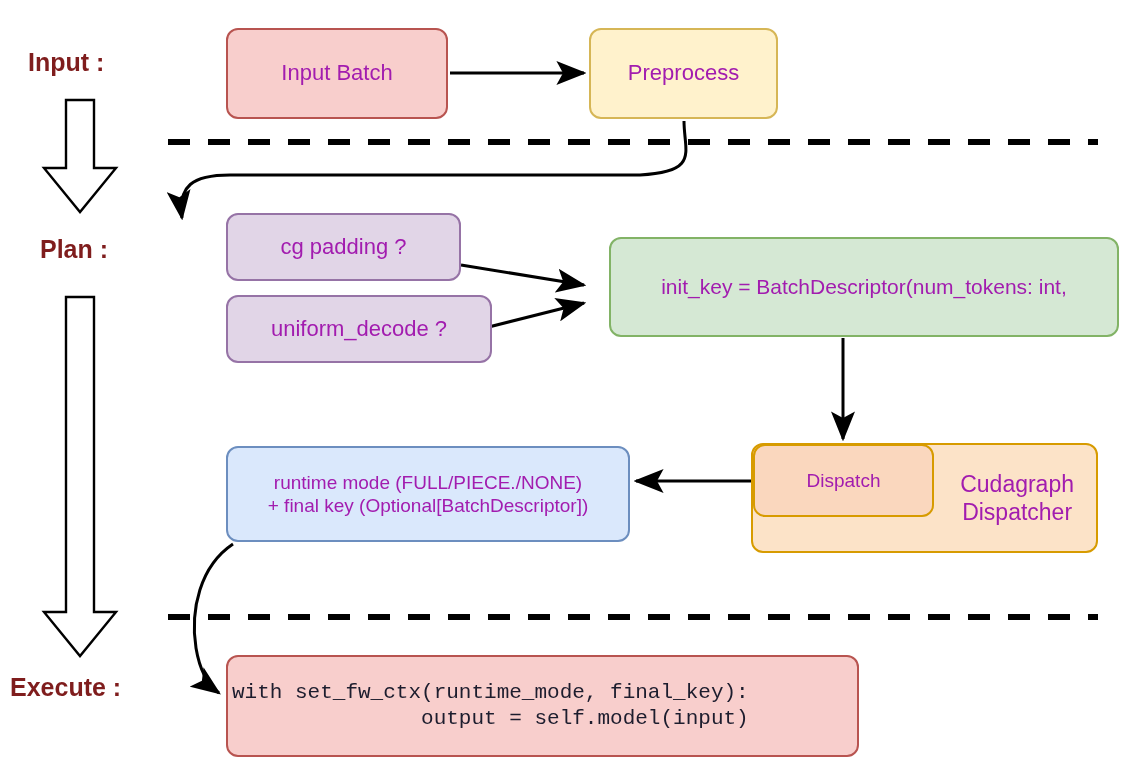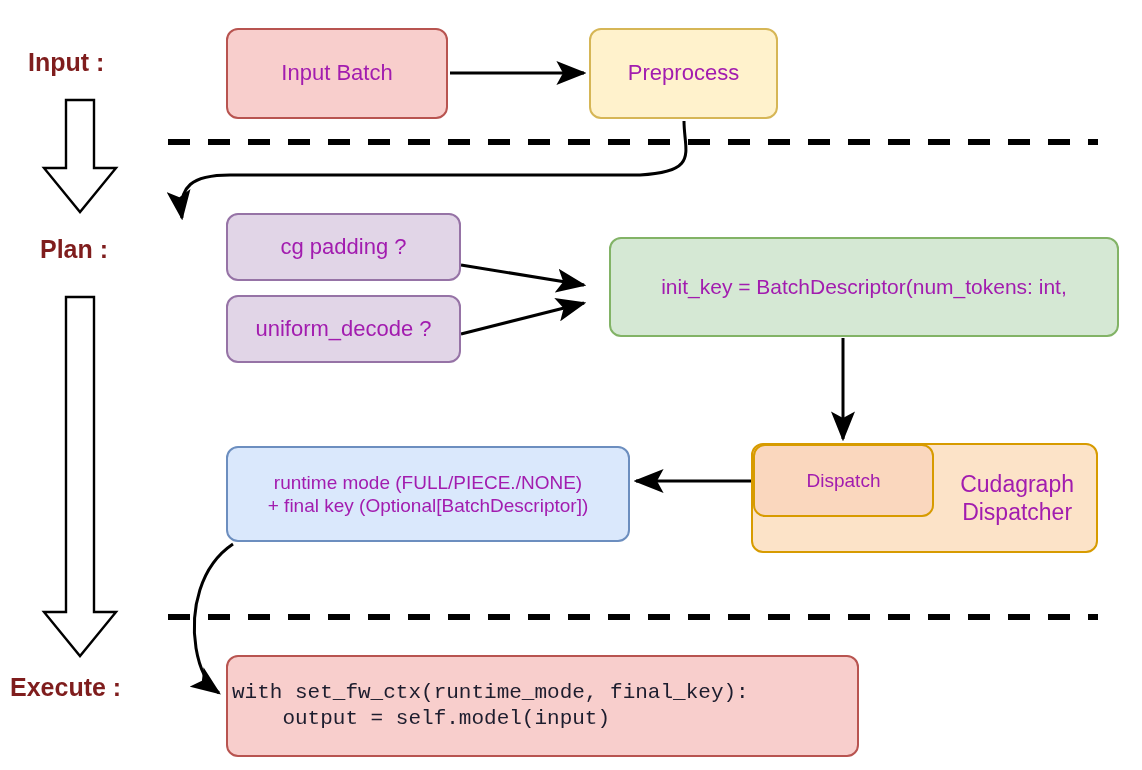--- a/index.html
+++ b/index.html
@@ -70,39 +70,39 @@
     background: #fce3c8;
     border-color: #d79b00;
   }
   .node-orange-inner {
     background: #fad7be;
     border-color: #d79b00;
   }
   #node-input-batch { left: 226px; top: 28px; width: 222px; height: 91px; font-size: 22px; }
   #node-preprocess { left: 589px; top: 28px; width: 189px; height: 91px; font-size: 22px; }
   #node-cg-padding { left: 226px; top: 213px; width: 235px; height: 68px; font-size: 22px; }
-  #node-uniform-decode { left: 226px; top: 295px; width: 235px; height: 68px; font-size: 22px; }
+  #node-uniform-decode { left: 226px; top: 295px; width: 266px; height: 68px; font-size: 22px; }
   #node-init-key { left: 589px; top: 237px; width: 510px; height: 100px; font-size: 21px; padding: 0 10px; margin-left: 20px; }
   #node-runtime-mode { left: 226px; top: 446px; width: 404px; height: 96px; font-size: 19px; padding: 0 8px; }
   #node-cudagraph-dispatcher {
     left: 751px; top: 443px; width: 347px; height: 110px;
     font-size: 23px; align-items: center; justify-content: flex-end;
     padding-right: 22px;
   }
   #node-dispatch { left: 753px; top: 444px; width: 181px; height: 73px; font-size: 19px; z-index: 3; }
   #node-code {
     left: 226px; top: 655px; width: 633px; height: 102px;
     font-family: "Liberation Mono", monospace;
     font-size: 21px;
     color: #1d1d2e;
     justify-content: flex-start;
     align-items: center;
     padding-left: 4px;
     white-space: pre;
-    text-align: left;
+    text-align: right;
   }
   .node-label { display: block; }
 </style>
 </head>
 <body>
 
 <div id="canvas">
 
   <svg id="svg-layer" viewBox="0 0 1142 770" width="1142" height="770">
     <defs>

